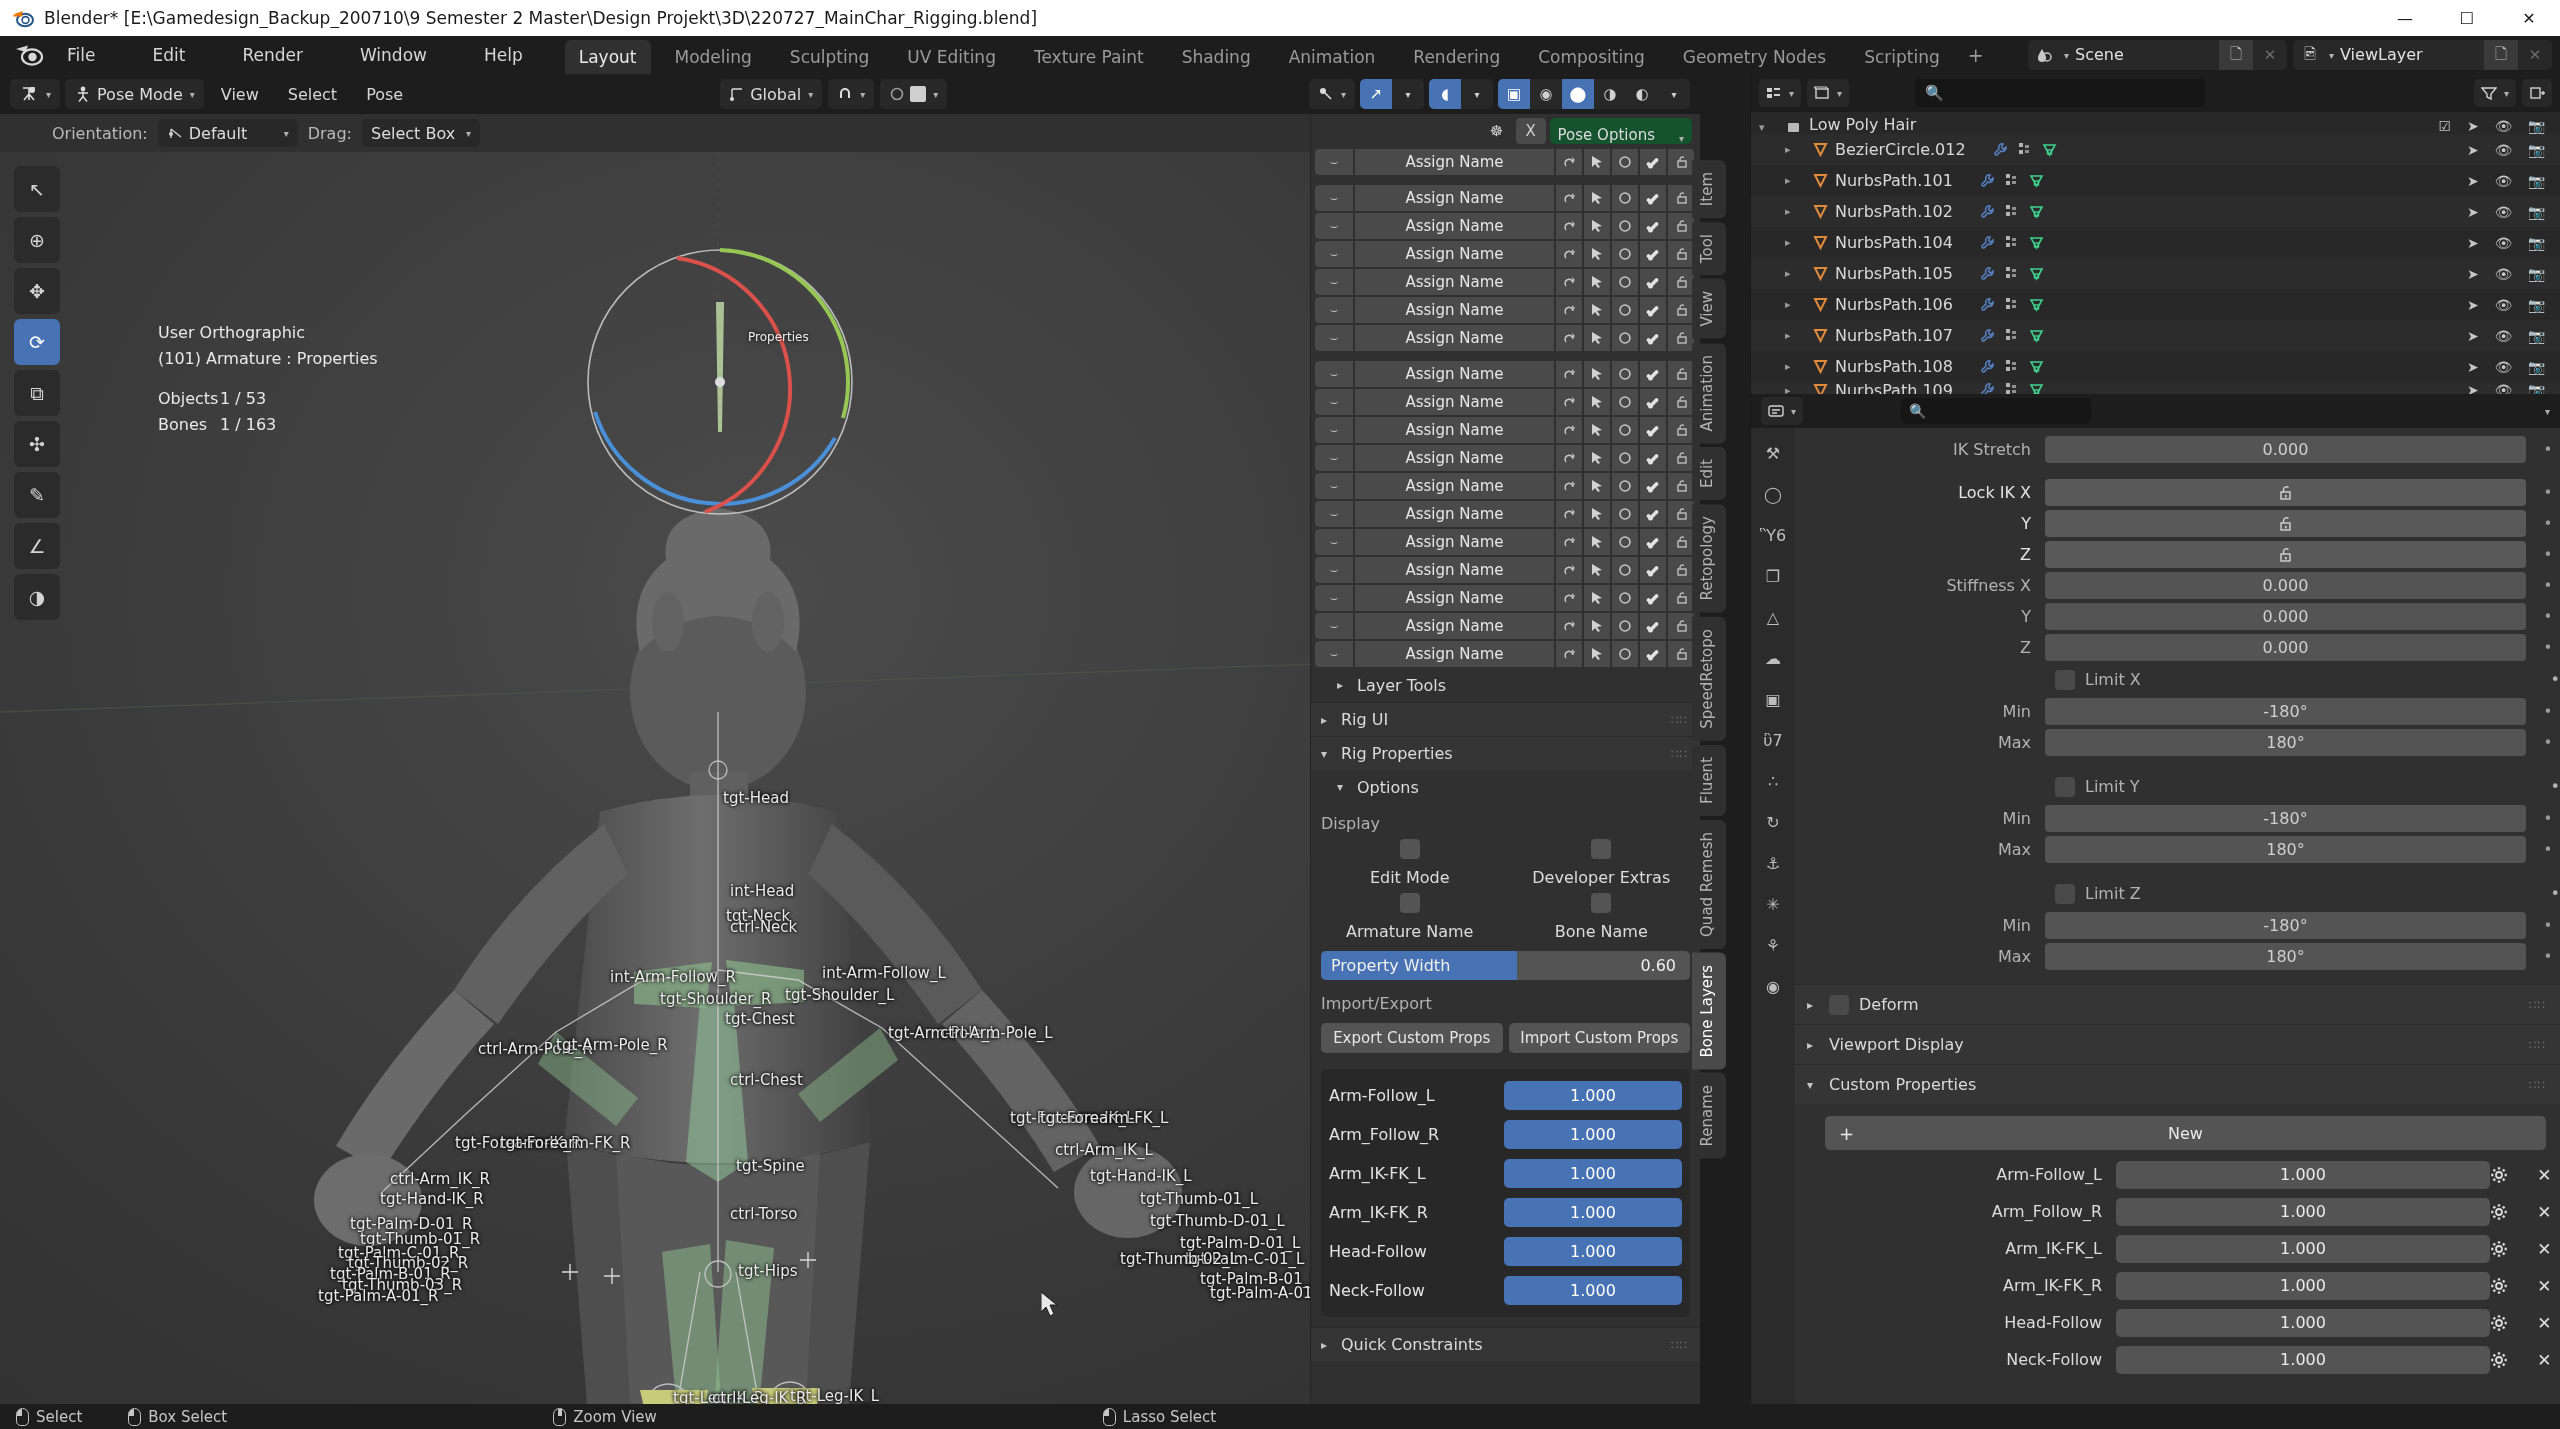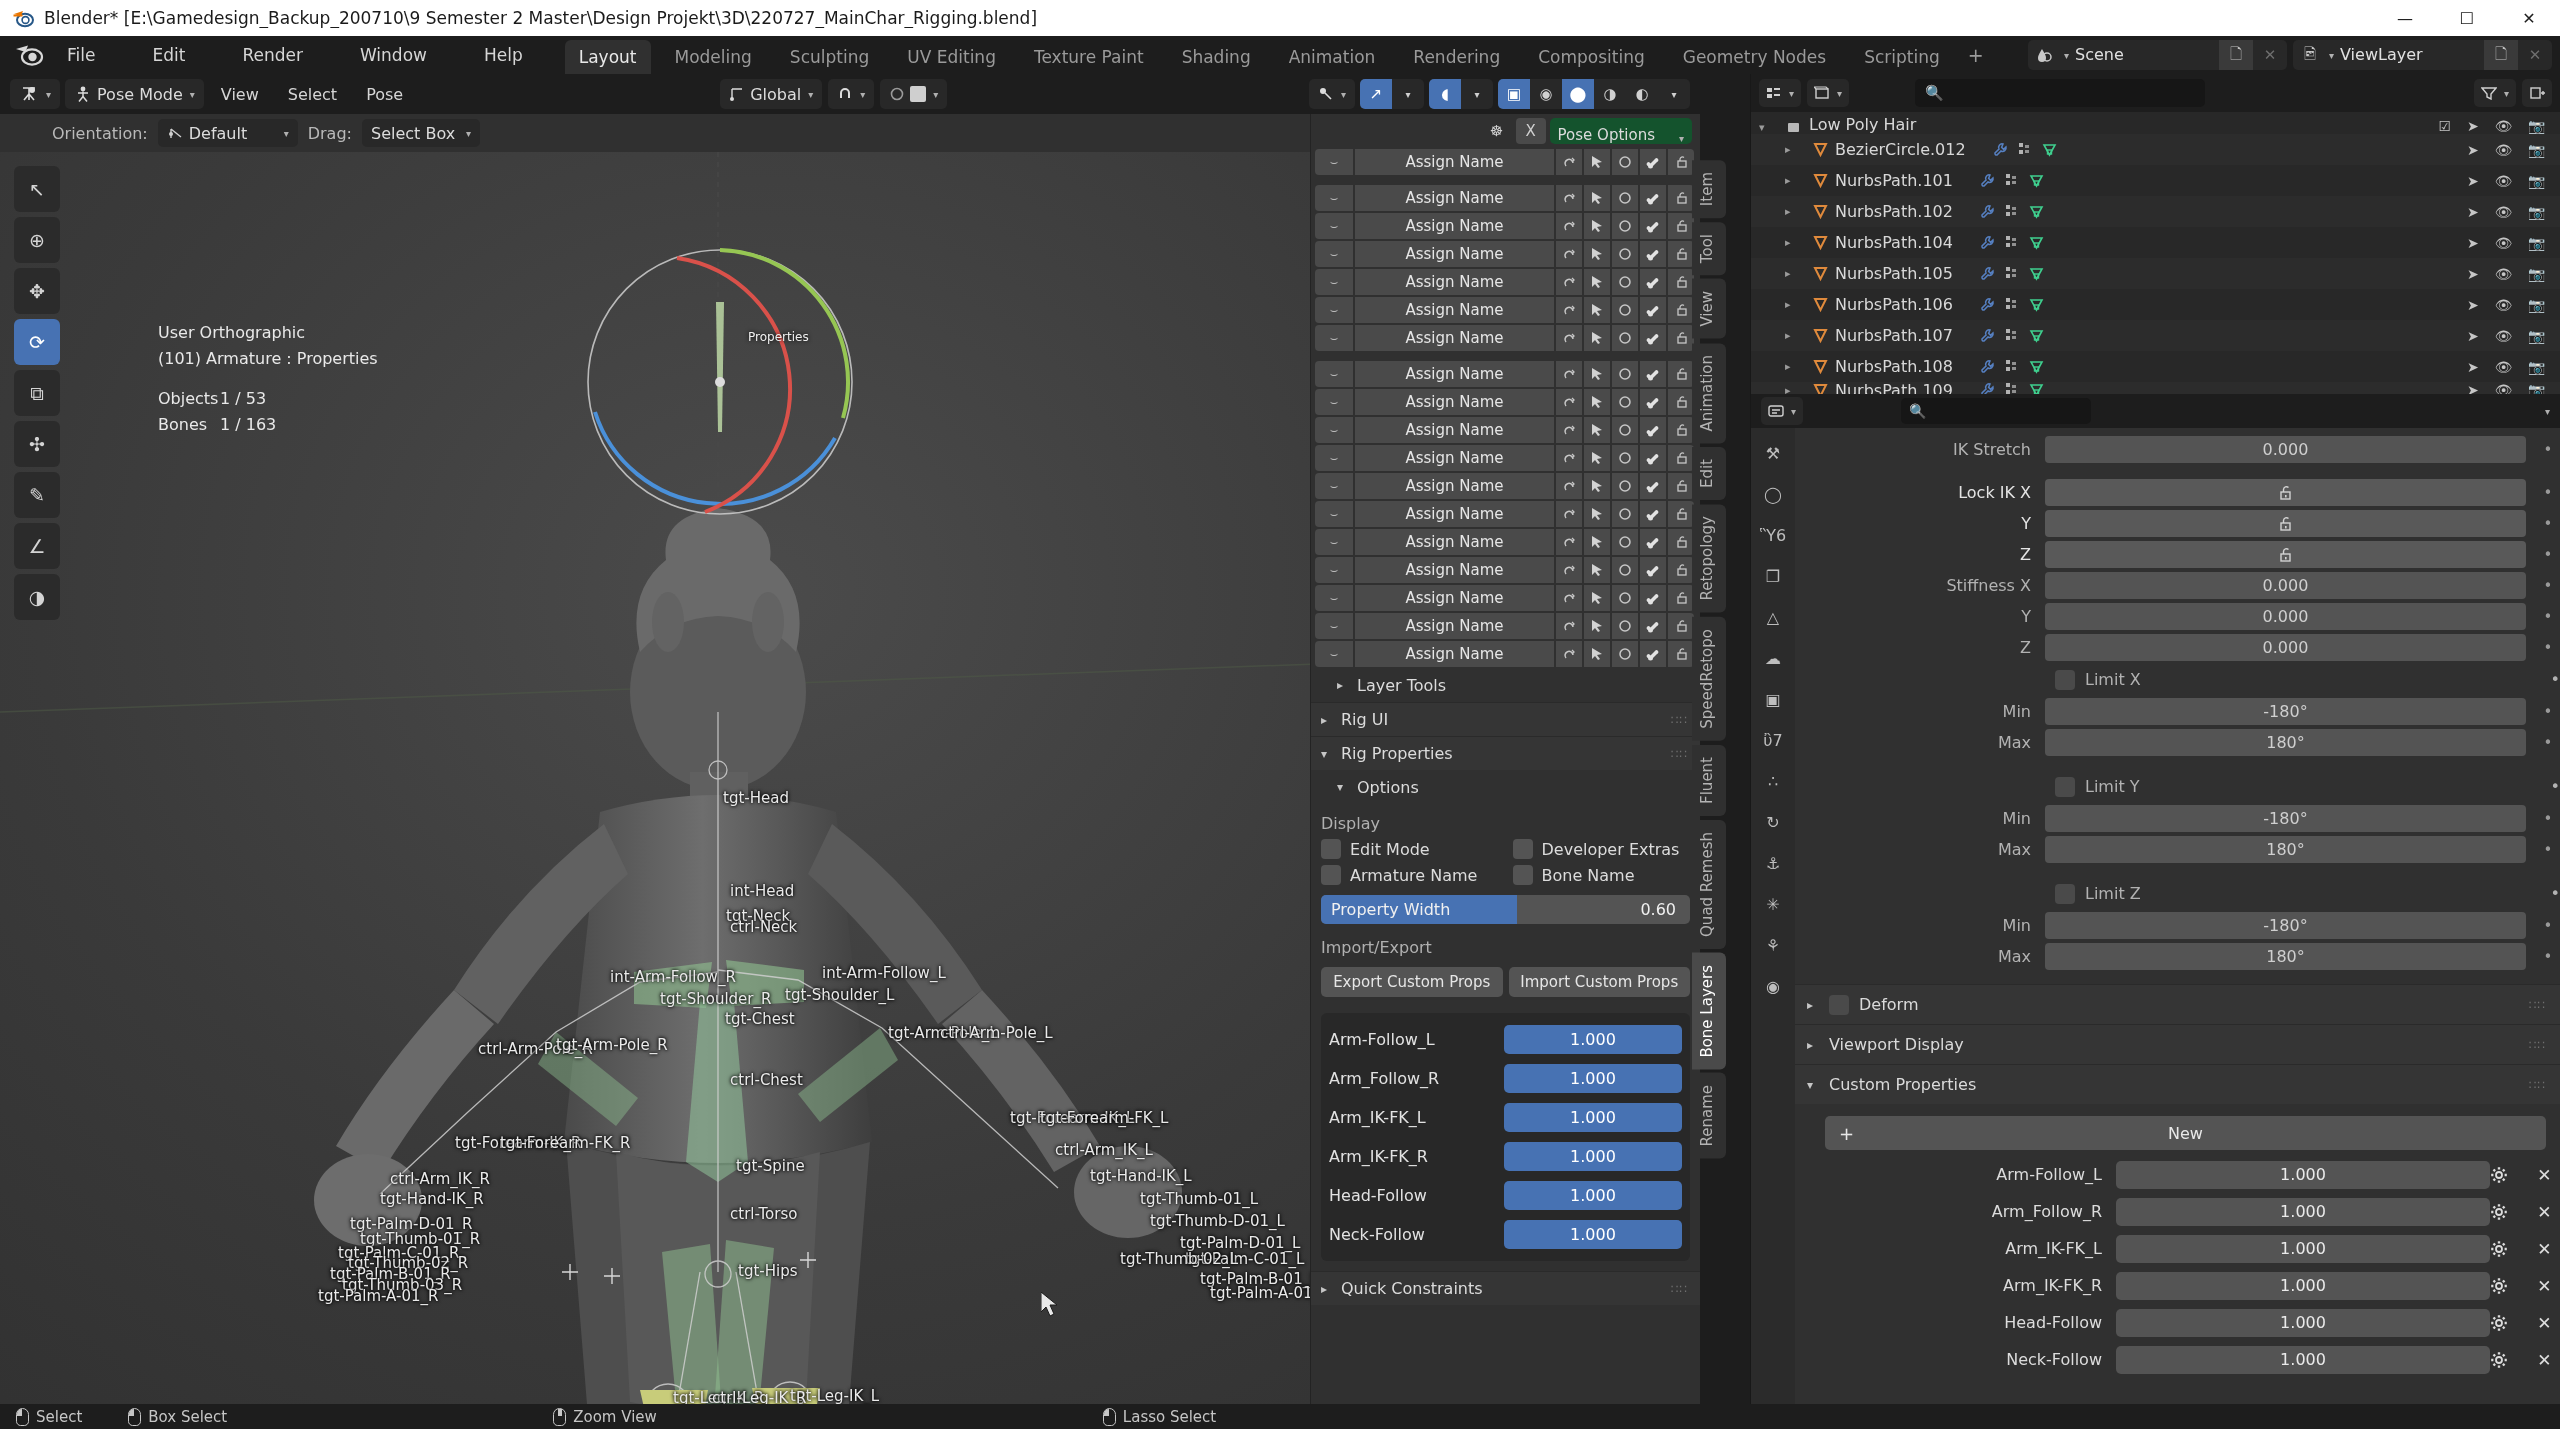--- a/index.html
+++ b/index.html
@@ -130,21 +130,21 @@
 
   .panel-row {
     display: flex; align-items: center; gap: 8px; height: 34px; padding-left: 10px;
     font-size: 16px; color: #dcdcdc; border-top: 1px solid #2a2a2a; background: #353535;
   }
   .panel-row.sub { background: #303030; border: none; padding-left: 26px; }
   .panel-row .grip { margin-left: auto; margin-right: 12px; color: #6f6f6f; font-size: 12px; letter-spacing: 1px; }
   .tri { font-size: 12px; color: #c6c6c6; width: 12px; }
   .sect-label { font-size: 16px; color: #b0b0b0; padding: 10px 0 6px 10px; }
   .chkrow { display: flex; padding: 0 10px 6px 10px; gap: 14px; }
-  .chk { display: flex; align-items: center; gap: 9px; font-size: 16px; color: #dcdcdc; width: 50%; }
+  .chk { display: flex; align-items: center; gap: 9px; font-size: 16px; color: #dcdcdc; width: 50%; flex-direction: column; }
   .chkbox { width: 20px; height: 20px; background: #545454; border-radius: 4px; }
   .slider {
     margin: 4px 10px; height: 29px; border-radius: 5px; background: #545454;
     position: relative; overflow: hidden; display: flex; align-items: center;
   }
   .slider .fill { position: absolute; left: 0; top: 0; bottom: 0; background: #4772b3; }
   .slider .lbl { position: relative; font-size: 16px; color: #f0f0f0; padding-left: 10px; }
   .slider .val { position: relative; margin-left: auto; font-size: 16px; color: #f0f0f0; padding-right: 14px; }
   .btnrow { display: flex; gap: 6px; padding: 4px 10px 8px 10px; }
   .pbtn { flex: 1; height: 30px; background: #545454; border-radius: 5px; display: flex;

